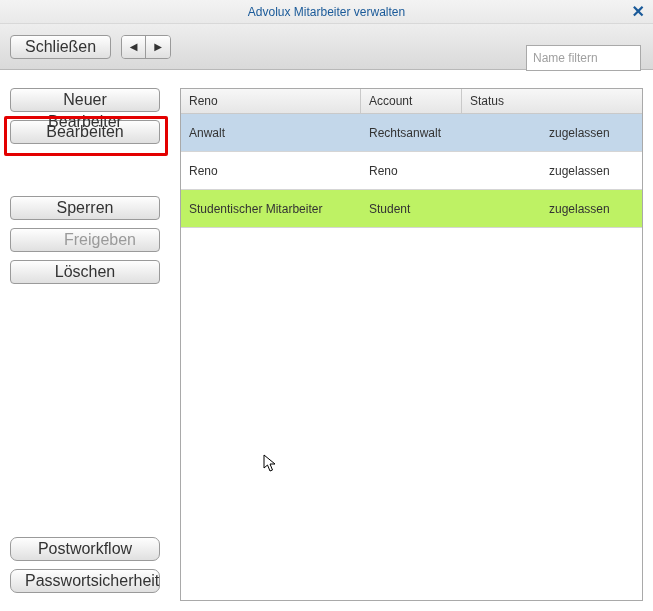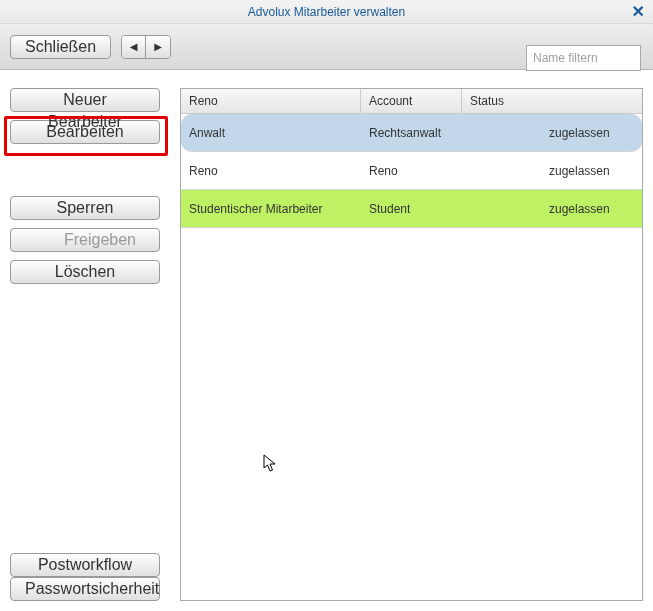--- a/index.html
+++ b/index.html
@@ -125,20 +125,22 @@
   }
   .bottom-buttons {
     position: absolute;
     left: 10px;
     bottom: 10px;
     width: 160px;
   }
   .bottom-buttons .btn {
     display: block;
     width: 150px;
+    margin-bottom: 8px;
+    border-radius: 7px;
   }
 
   .content {
     position: absolute;
     left: 180px;
     top: 18px;
     right: 10px;
     bottom: 10px;
     border: 1px solid #a9a9a9;
     background: #fff;
@@ -168,21 +170,21 @@
     border-bottom: 1px solid #d5d5d5;
   }
   .tr .td {
     padding: 0 8px;
     line-height: 38px;
     font-size: 12px;
     color: #333;
     overflow: hidden;
     white-space: nowrap;
   }
-  .tr.selected { background: #c3d7ea; border-radius: 11px; }
+  .tr.selected { background: #c3d7ea; }
   .tr.alt { background: #bef264; }
 
   .cursor-svg {
     position: absolute;
     pointer-events: none;
   }
 </style>
 </head>
 <body>
 

